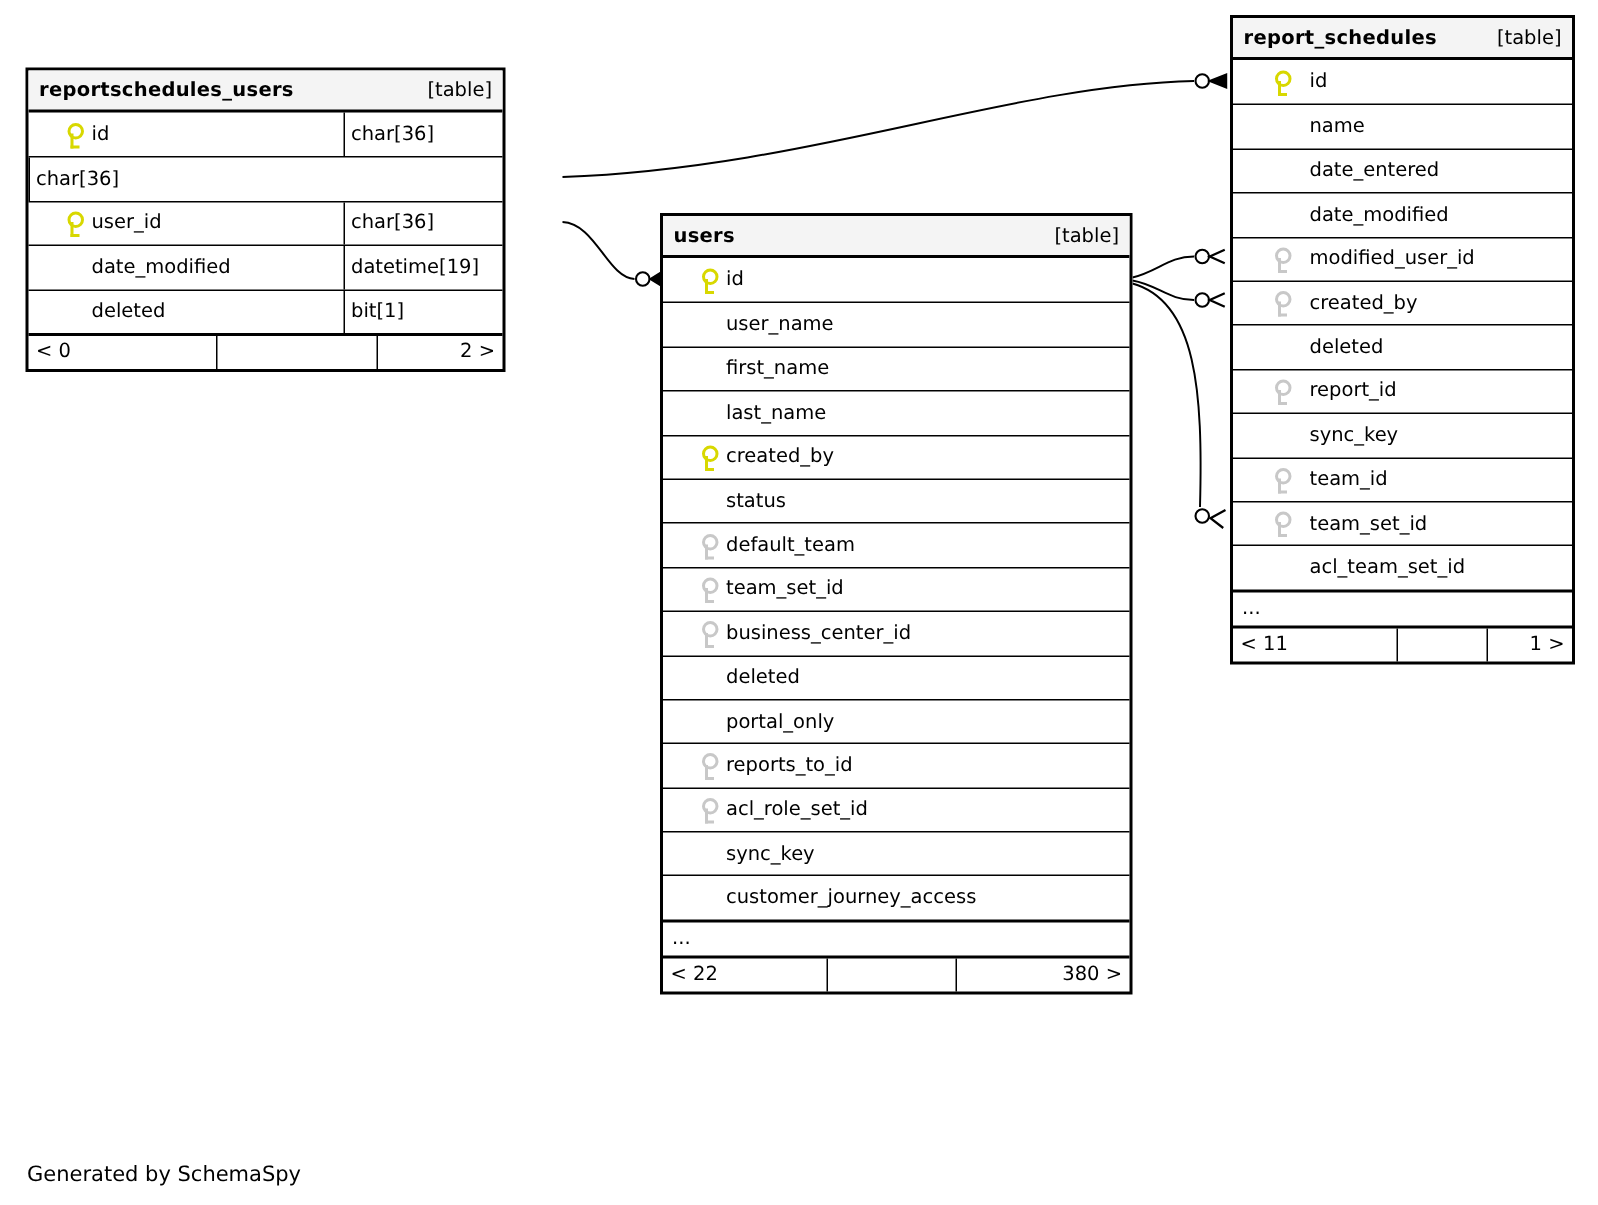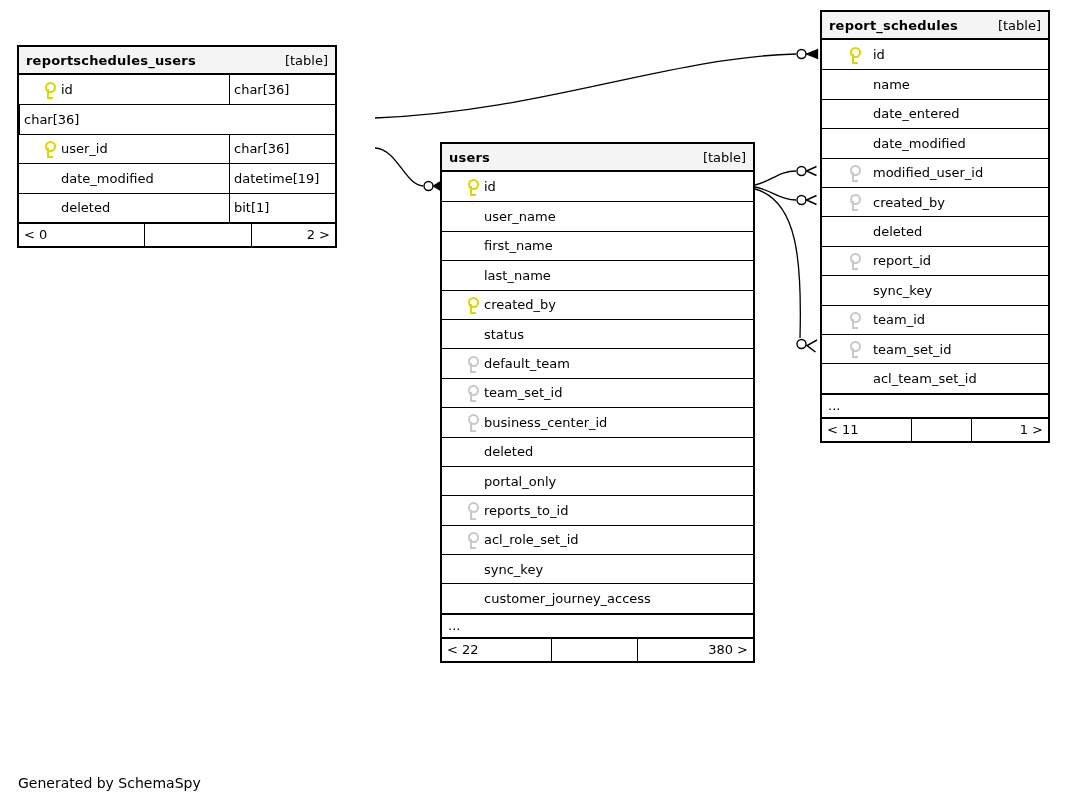--- a/index.html
+++ b/index.html
@@ -40,21 +40,21 @@
   .fright { justify-content:flex-end; flex:1; }
 
   
   #table-reportschedules-users { left:17px;  top:45px;  width:320px; }
   #table-users                 { left:440px; top:142px; width:315px; }
   #table-report-schedules      { left:820px; top:10px;  width:230px; }
   #table-reportschedules-users .fcell:nth-child(1){ width:126px; }
   #table-reportschedules-users .fcell:nth-child(2){ width:107px; }
   #table-users .fcell:nth-child(1){ width:110px; }
   #table-users .fcell:nth-child(2){ width:86px; }
-  #table-report-schedules .fcell:nth-child(1){ width:90px; }
+  #table-report-schedules .fcell:nth-child(1){ width:110px; }
   #table-report-schedules .fcell:nth-child(2){ width:60px; }
 
   
   #connectors { position:absolute; left:0; top:0; width:1065px; height:803px; pointer-events:none; }
   #connectors path   { fill:none; stroke:#000; stroke-width:1.3px; }
   #connectors circle { fill:#fff; stroke:#000; stroke-width:1.4px; }
   #connectors path.solid { fill:#000; }
   #connectors path.open  { stroke-width:1.5px; }
 
   #generated-note { position:absolute; left:18px; top:775px; font-size:14px; }

